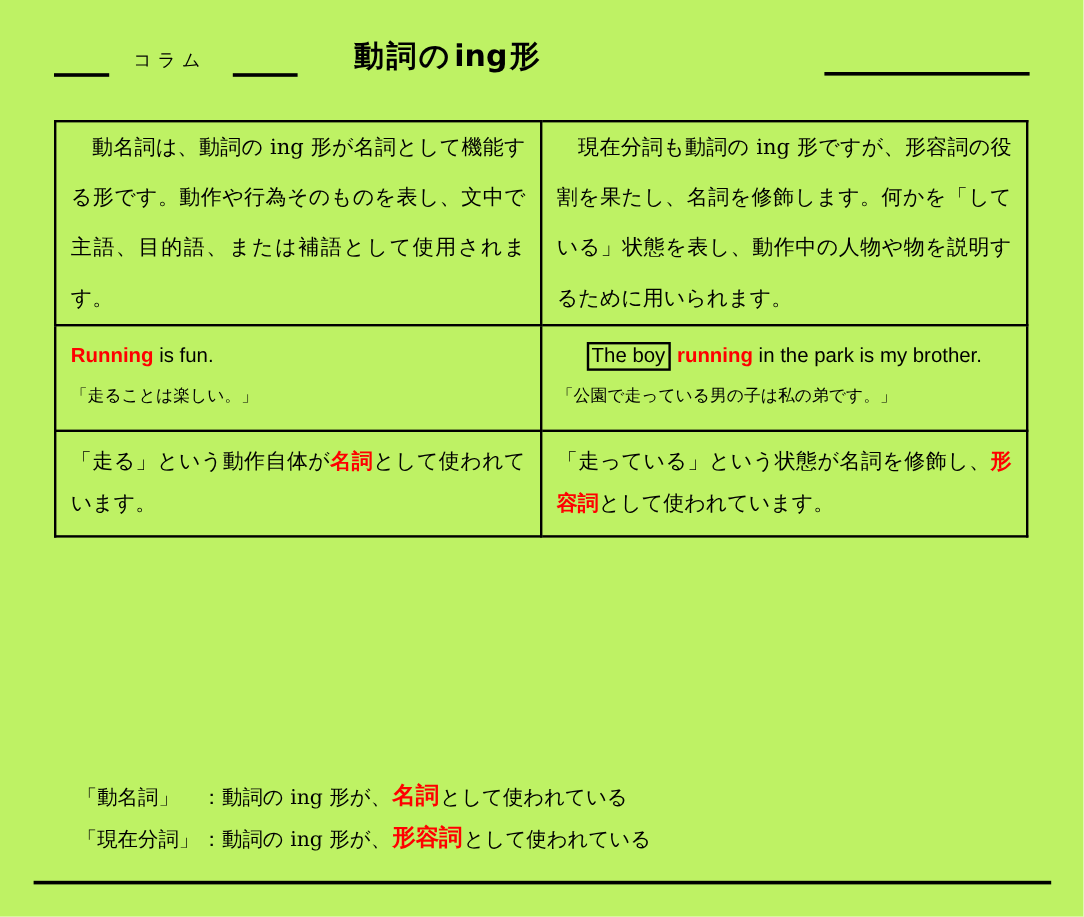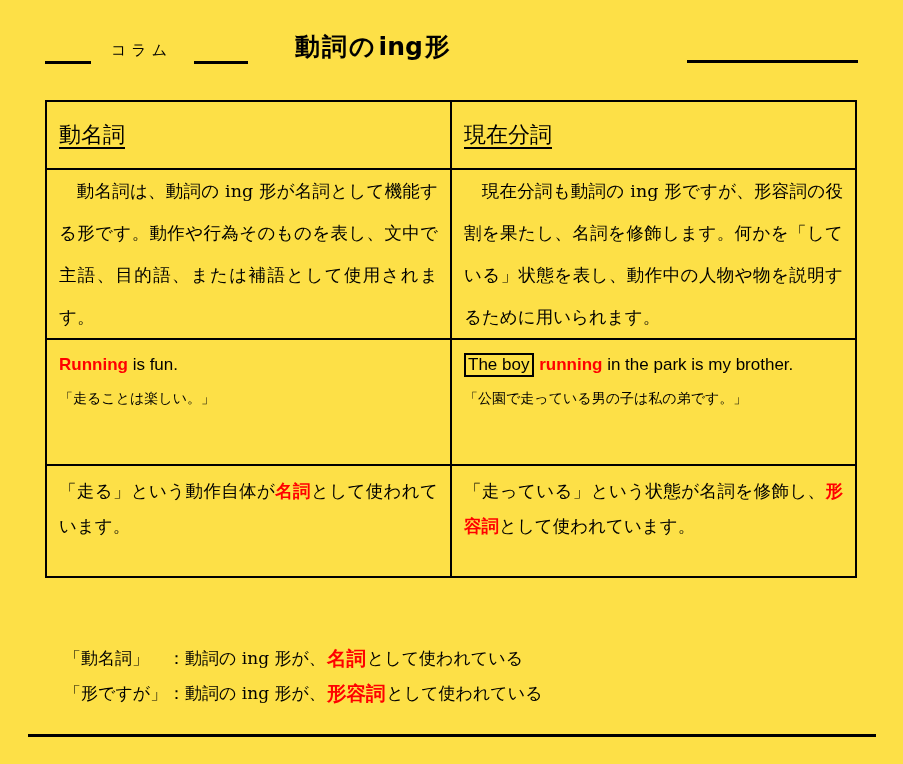--- a/index.html
+++ b/index.html
@@ -1,21 +1,21 @@
 <!DOCTYPE html>
 <html style="--red: #FF0000;"><head>
 <meta charset="utf-8">
 <style>
   * { box-sizing: border-box; }
   html, body { margin: 0; padding: 0; background: #ffffff; }
   .page {
     position: relative;
     width: 903px;
     height: 764px;
-    background: #fde047;
+    background: #bef264;
     color: #000000;
     font-family: "DejaVu Serif", "Liberation Serif", serif;
     overflow: hidden;
   }
 
   
   .blank { position: absolute; height: 0; border-top: 3px solid #000; }
   .blank1 { left: 45px;  top: 61px; width: 46px; }
   .blank2 { left: 194px; top: 61px; width: 54px; }
   .blank3 { left: 687px; top: 60px; width: 171px; }
@@ -51,40 +51,40 @@
   }
   .th-cell .th-text {
     text-decoration: underline;
     text-decoration-thickness: 2px;
     text-underline-offset: 5px;
   }
   td.desc-cell {
     height: 168px; font-size: 17.5px; line-height: 42px;
     text-align: justify; padding-top: 0;
   }
-  td.example-cell { height: 126px; padding-top: 12px; }
+  td.example-cell { height: 88px; padding-top: 12px; }
   .example-en {
     font-family: "Liberation Sans", "DejaVu Sans", sans-serif;
     font-size: 17px; line-height: 26px; white-space: nowrap;
   }
   .example-ja { font-size: 14px; line-height: 40px; }
   td.note-cell {
-    height: 112px; font-size: 17.5px; line-height: 35px;
+    height: 88px; font-size: 17.5px; line-height: 35px;
     text-align: justify; padding-top: 8px;
   }
   .red-bold { color: var(--red, #FF0000); font-weight: bold; }
-  .boxed { border: 2px solid #000; padding: 0 3px 1px 2px; }
+  .boxed { border: 2px solid #000; padding: 0 3px 1px 2px; margin-left: 25px; }
 
   
   .points-heading {
     position: absolute; left: 43px; top: 577px;
     font-size: 28px; letter-spacing: 1px; white-space: nowrap;
   }
   .points { position: absolute; left: 64px; top: 641px; font-size: 17px; }
-  .point-line { display: flex; align-items: center; height: 35px; white-space: nowrap; }
+  .point-line { display: flex; align-items: flex-end; height: 35px; white-space: nowrap; }
   .point-term { display: inline-block; width: 104px; }
   .point-highlight {
     color: var(--red, #FF0000); font-weight: bold; font-size: 19.5px; padding: 0 1px;
   }
   .bottom-rule {
     position: absolute; left: 28px; top: 734px; width: 848px;
     border-top: 3px solid #000;
   }
 </style>
 </head>
@@ -93,28 +93,20 @@
 <div class="page">
 
   <div class="blank blank1"></div>
   <div class="column-label">コラム</div>
   <div class="blank blank2"></div>
   <div class="page-title"><span>動詞の</span><span class="ing">ing</span><span>形</span></div>
   <div class="blank blank3"></div>
 
   <table class="grammar-table">
     <tbody>
-      <tr>
-        <td class="th-cell">
-          <span class="th-text">動名詞</span>
-        </td>
-        <td class="th-cell">
-          <span class="th-text">現在分詞</span>
-        </td>
-      </tr>
       <tr>
         <td class="desc-cell">　動名詞は、動詞の ing 形が名詞として機能する形です。動作や行為そのものを表し、文中で主語、目的語、または補語として使用されます。</td>
         <td class="desc-cell">　現在分詞も動詞の ing 形ですが、形容詞の役割を果たし、名詞を修飾します。何かを「している」状態を表し、動作中の人物や物を説明するために用いられます。</td>
       </tr>
       <tr>
         <td class="example-cell">
           <div class="example-en"><span class="red-bold">Running</span><span> is fun.</span></div>
           <div class="example-ja">「走ることは楽しい。」</div>
         </td>
         <td class="example-cell">
@@ -131,21 +123,21 @@
   </table>
 
   <div class="points">
     <div class="point-line">
       <span class="point-term">「動名詞」</span>
         <span>：動詞の ing 形が、</span>
         <span class="point-highlight">名詞</span>
         <span>として使われている</span>
     </div>
     <div class="point-line">
-      <span class="point-term">「形ですが」</span>
+      <span class="point-term">「現在分詞」</span>
         <span>：動詞の ing 形が、</span>
         <span class="point-highlight">形容詞</span>
         <span>として使われている</span>
     </div>
   </div>
 
   <div class="bottom-rule"></div>
 </div>
 
 </body></html>

